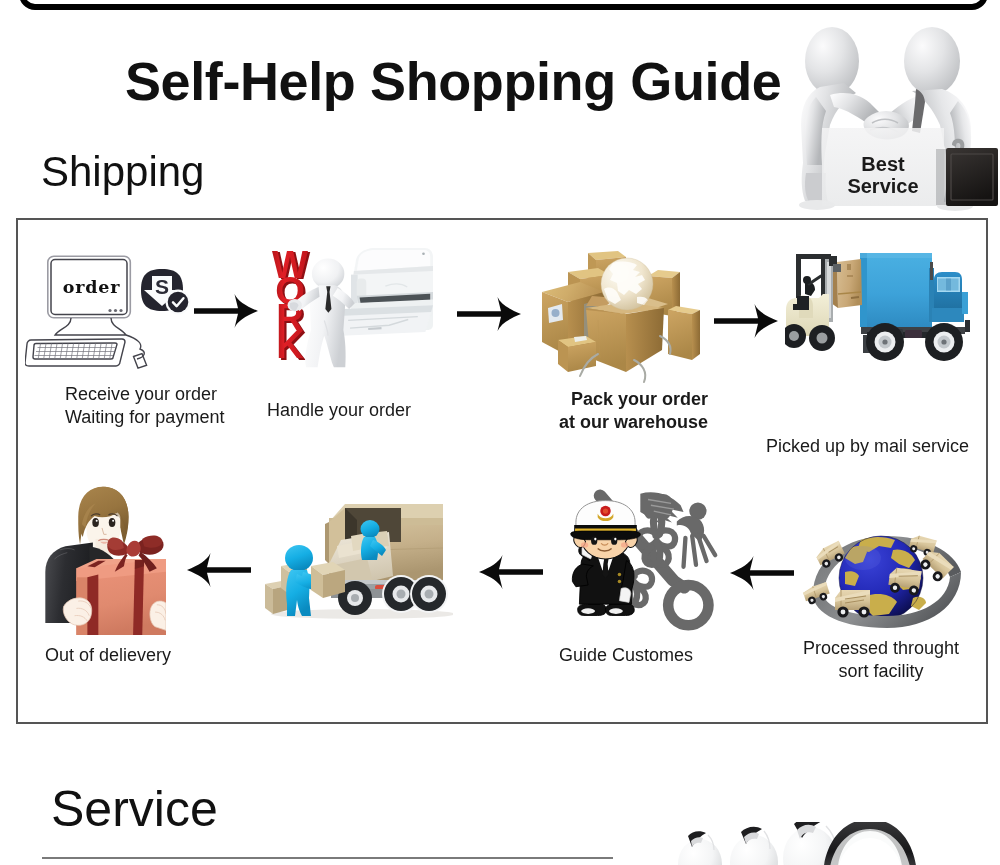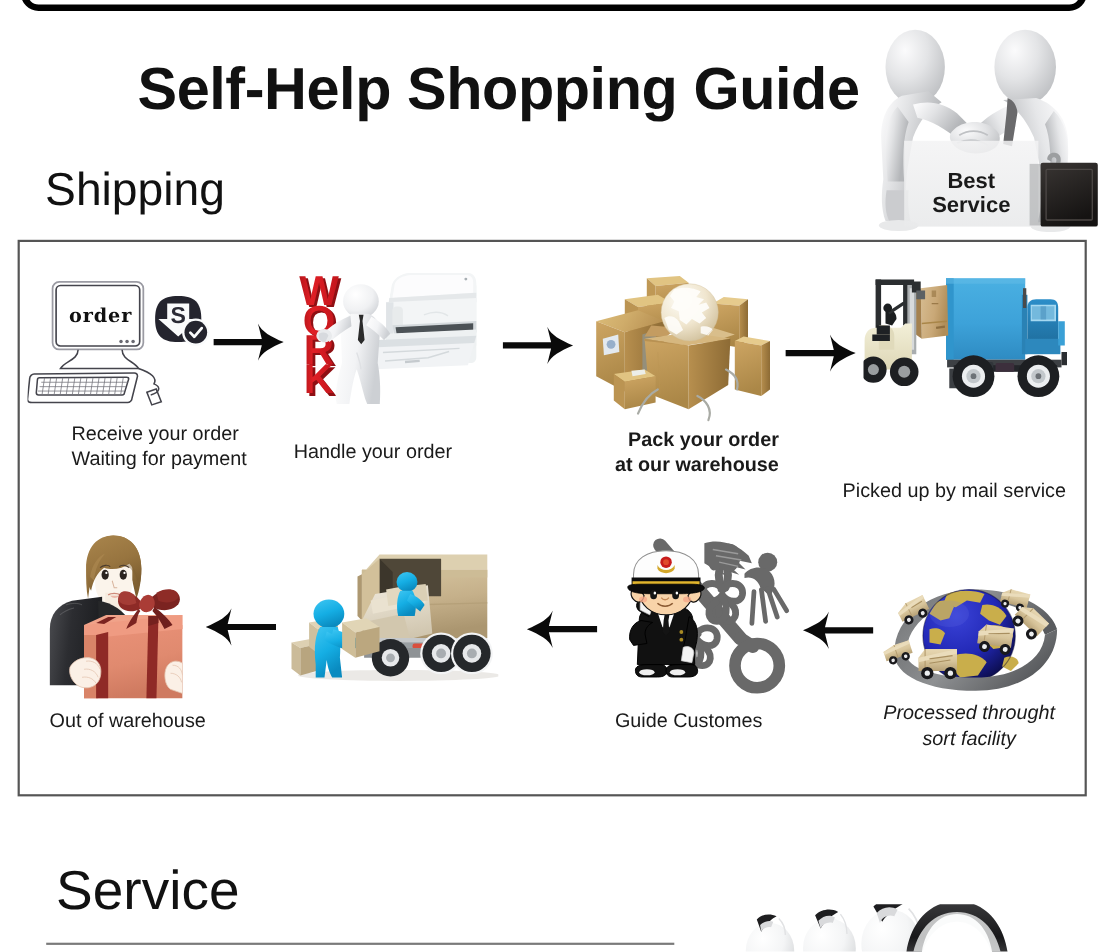--- a/index.html
+++ b/index.html
@@ -23,21 +23,21 @@
   .ic7{left:556px;top:484px;}
   .ic8{left:793px;top:502px;}
   .lbl{position:absolute;font-size:18px;color:#1a1a1a;white-space:pre;line-height:23px;}
   .l1{left:33px;top:383px;margin-left:32px;}
   .l2{left:267px;top:399px;text-align:right;}
   .l3{left:559px;top:388px;text-align:right;font-weight:bold;}
   .l4{left:766px;top:415px;margin-top:20px;}
   .l5{left:45px;top:644px;}
   .l6{left:247px;top:644px;}
   .l7{left:559px;top:644px;}
-  .l8{left:803px;top:637px;text-align:center;font-style:italic;}
+  .l8{left:803px;top:637px;text-align:center;}
   .hs{position:absolute;left:790px;top:25px;}
   .bstxt{font-family:"Liberation Sans",sans-serif;font-weight:bold;font-size:20px;fill:#1a1a1a;text-anchor:middle;}
   .support{position:absolute;left:676px;top:822px;}
   .arw{position:absolute;}
   .a1{left:194px;top:294px;}
   .a2{left:457px;top:297px;}
   .a3{left:714px;top:304px;}
   .a4{left:185px;top:553px;}
   .a5{left:477px;top:555px;}
   .a6{left:728px;top:556px;}
@@ -780,21 +780,21 @@
       <rect x="161" y="129" width="42" height="46" rx="1" fill="none" stroke="#4d4846" stroke-width="1.2"></rect>
     </g>
   </svg>
 
   <div class="lbl l1">Receive your order
 Waiting for payment</div>
   <div class="lbl l2">Handle your order</div>
   <div class="lbl l3">Pack your order
 at our warehouse</div>
   <div class="lbl l4">Picked up by mail service</div>
-  <div class="lbl l5">Out of warehouse</div>
+  <div class="lbl l5">Out of delievery</div>
   <div class="lbl l7">Guide Customes</div>
   <div class="lbl l8">Processed throught
 sort facility</div>
 
   <svg class="arw a1" viewBox="0 0 64 34" width="64" height="34">
       <path d="M0 14.2 L44 14.2 L40.5 0 C44 7.5 52 12 64 17 C52 22 44 26.5 40.5 34 L44 19.8 L0 19.8 Z" fill="#0a0a0a"></path>
     </svg>
   <svg class="arw a2" viewBox="0 0 64 34" width="64" height="34">
       <path d="M0 14.2 L44 14.2 L40.5 0 C44 7.5 52 12 64 17 C52 22 44 26.5 40.5 34 L44 19.8 L0 19.8 Z" fill="#0a0a0a"></path>
     </svg>

